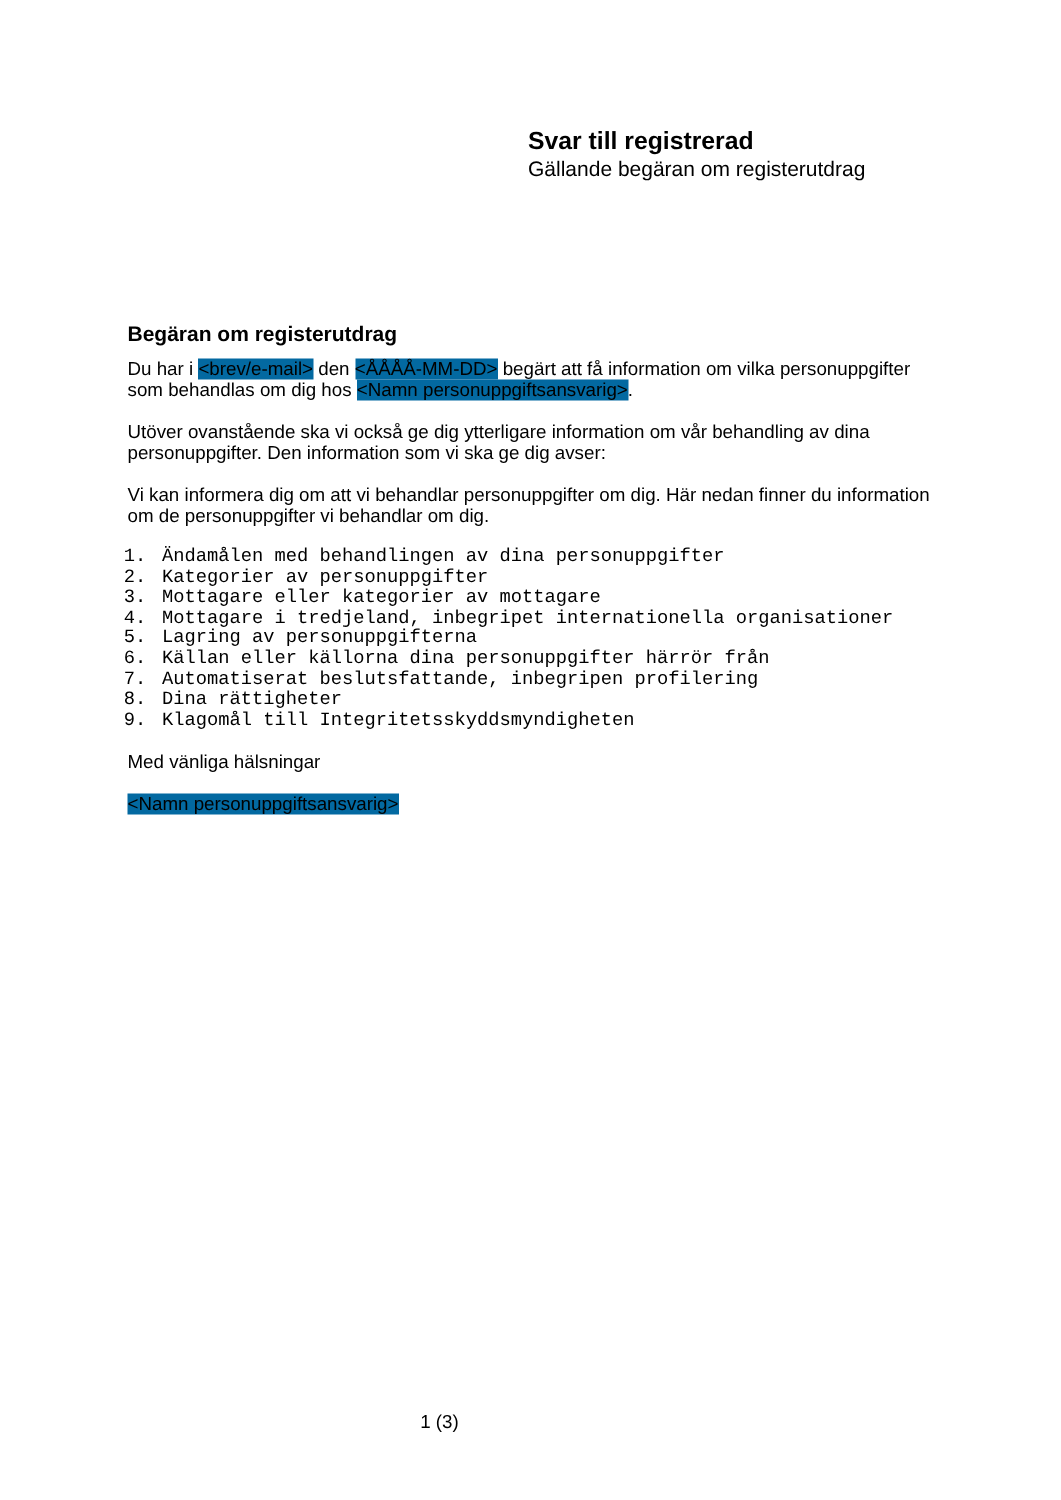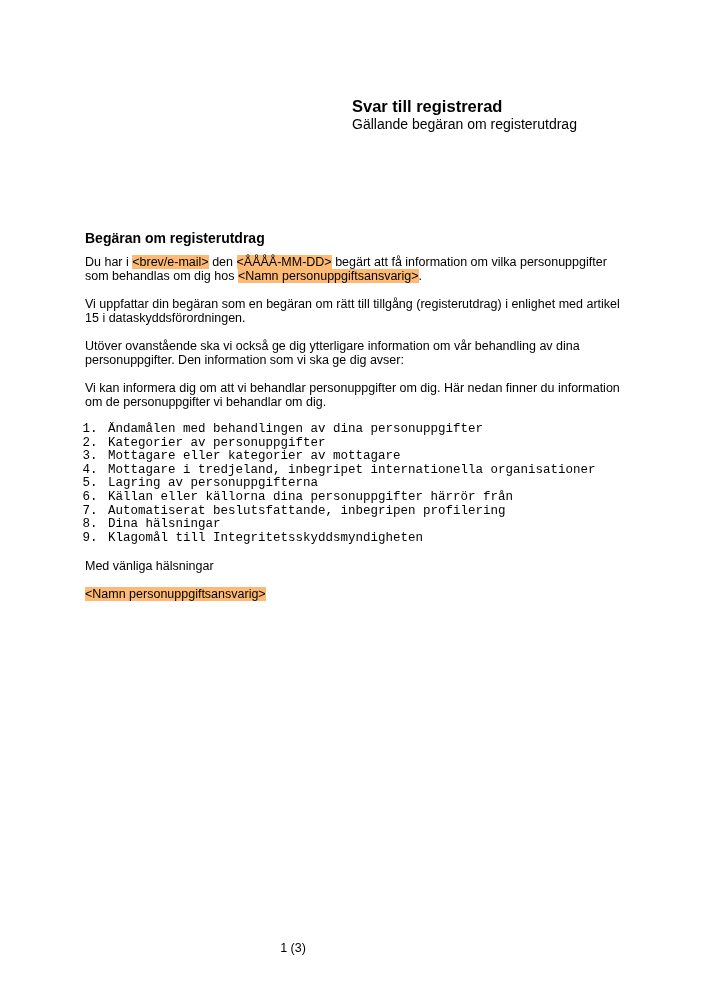--- a/index.html
+++ b/index.html
@@ -8,38 +8,38 @@
     height: 1000px;
     background: #ffffff;
     font-family: "Liberation Sans", sans-serif;
     color: #000000;
     position: relative;
     overflow: hidden;
   }
   .header {
     position: absolute;
     left: 352px;
-    top: 96px;
+    top: 84px;
   }
   .doc-title {
     font-size: 16.5px;
     font-weight: bold;
     line-height: 20px;
     white-space: nowrap;
   }
   .doc-subtitle {
     font-size: 14px;
     line-height: 17px;
     white-space: nowrap;
     text-align: center;
   }
   .content {
     position: absolute;
     left: 85px;
-    top: 230px;
+    top: 214px;
     width: 547px;
     font-size: 12.5px;
     line-height: 14px;
   }
   .section-heading {
     font-size: 14px;
     font-weight: bold;
     line-height: 17px;
     margin: 0 0 8px 0;
   }
@@ -49,21 +49,21 @@
   .content ol {
     margin: 0 0 14px 0;
     padding-left: 20px;
     line-height: 13.6px;
   }
   .content ol li {
     padding-left: 3px;
     font-family: Liberation Mono, monospace;
   }
   .hl {
-    background: #fdba74;
+    background: #0369a1;
   }
   .footer {
     position: absolute;
     top: 941px;
     left: 0;
     width: 586px;
     text-align: center;
     font-size: 12.5px;
   }
 </style>
@@ -74,32 +74,31 @@
 
   <div class="header">
     <div class="doc-title">Svar till registrerad</div>
     <div class="doc-subtitle">Gällande begäran om registerutdrag</div>
   </div>
 
   <div class="content">
     <h1 class="section-heading">Begäran om registerutdrag</h1>
     <div id="blocks">
         <p><span>Du har i </span><span class="hl">&lt;brev/e-mail&gt;</span><span> den </span><span class="hl">&lt;ÅÅÅÅ-MM-DD&gt;</span><span> begärt att få information om vilka personuppgifter som behandlas om dig hos </span><span class="hl">&lt;Namn personuppgiftsansvarig&gt;</span><span>.</span></p>
-        <p><span>Vi uppfattar din begäran som en begäran om rätt till tillgång (registerutdrag) i enlighet med artikel 15 i dataskyddsförordningen.</span></p>
         <p><span>Utöver ovanstående ska vi också ge dig ytterligare information om vår behandling av dina personuppgifter. Den information som vi ska ge dig avser:</span></p>
         <p><span>Vi kan informera dig om att vi behandlar personuppgifter om dig. Här nedan finner du information om de personuppgifter vi behandlar om dig.</span></p>
         <ol>
           <li>Ändamålen med behandlingen av dina personuppgifter</li>
           <li>Kategorier av personuppgifter</li>
           <li>Mottagare eller kategorier av mottagare</li>
           <li>Mottagare i tredjeland, inbegripet internationella organisationer</li>
           <li>Lagring av personuppgifterna</li>
           <li>Källan eller källorna dina personuppgifter härrör från</li>
           <li>Automatiserat beslutsfattande, inbegripen profilering</li>
-          <li>Dina hälsningar</li>
+          <li>Dina rättigheter</li>
           <li>Klagomål till Integritetsskyddsmyndigheten</li>
         </ol>
         <p><span>Med vänliga hälsningar</span></p>
         <p><span class="hl">&lt;Namn personuppgiftsansvarig&gt;</span></p>
       </div>
   </div>
 
   <div class="footer">
     <span>1 (3)</span>
   </div>

